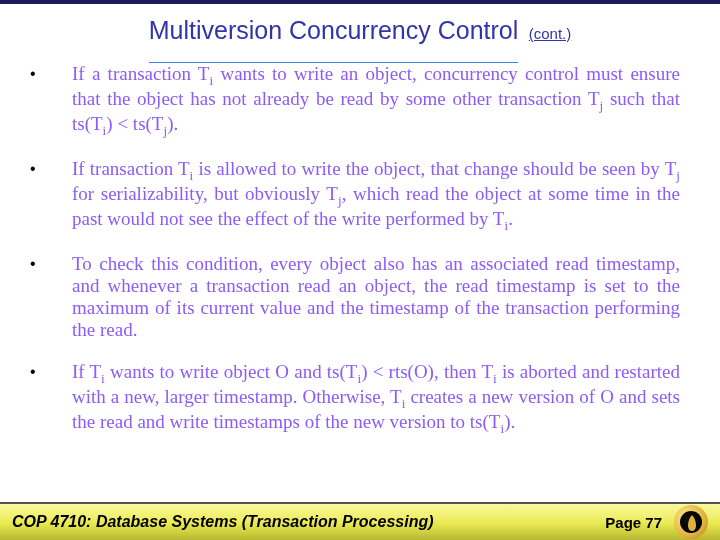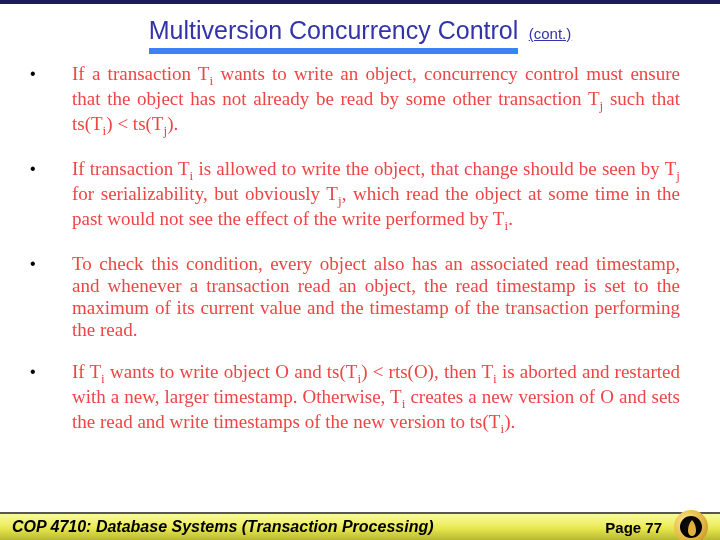--- a/index.html
+++ b/index.html
@@ -14,23 +14,23 @@
     background: #1a1a5c;
     width: 100%;
   }
   .title-wrap {
     text-align: center;
     padding: 12px 20px 18px 20px;
   }
   .title {
     font-size: 25px;
     color: #3333aa;
-    border-bottom: 6px solid #3b82f6;
+    border-bottom: 1px solid #3b82f6;
     display: inline;
-    padding-bottom: 4px;
+    padding-bottom: 18px;
   }
   .title-suffix {
     font-size: 15px;
     color: #3333aa;
     margin-left: 6px;
     text-decoration: underline;
   }
   .content {
     padding: 0 40px 0 30px;
   }
@@ -43,30 +43,30 @@
     font-size: 16px;
     color: #000;
     width: 42px;
     flex-shrink: 0;
     padding-top: 2px;
   }
   .bullet-text {
     font-family: "Times New Roman", Times, serif;
     font-size: 19px;
     line-height: 1.15;
-    color: #ef4444;
+    color: #8b5cf6;
     text-align: justify;
   }
   .sub { vertical-align: sub; font-size: 0.7em; }
   .footer {
     position: absolute;
     left: 0;
     right: 0;
     bottom: 0;
-    height: 28px;
+    height: 38px;
     background: linear-gradient(to bottom, #f8f8a0 0%, #f0f070 35%, #e8e850 55%, #b8b830 100%);
     border-top: 2px solid #555;
     display: flex;
     align-items: center;
     padding: 0 12px;
   }
   .footer-left {
     font-family: Arial, Helvetica, sans-serif;
     font-weight: bold;
     font-style: italic;

